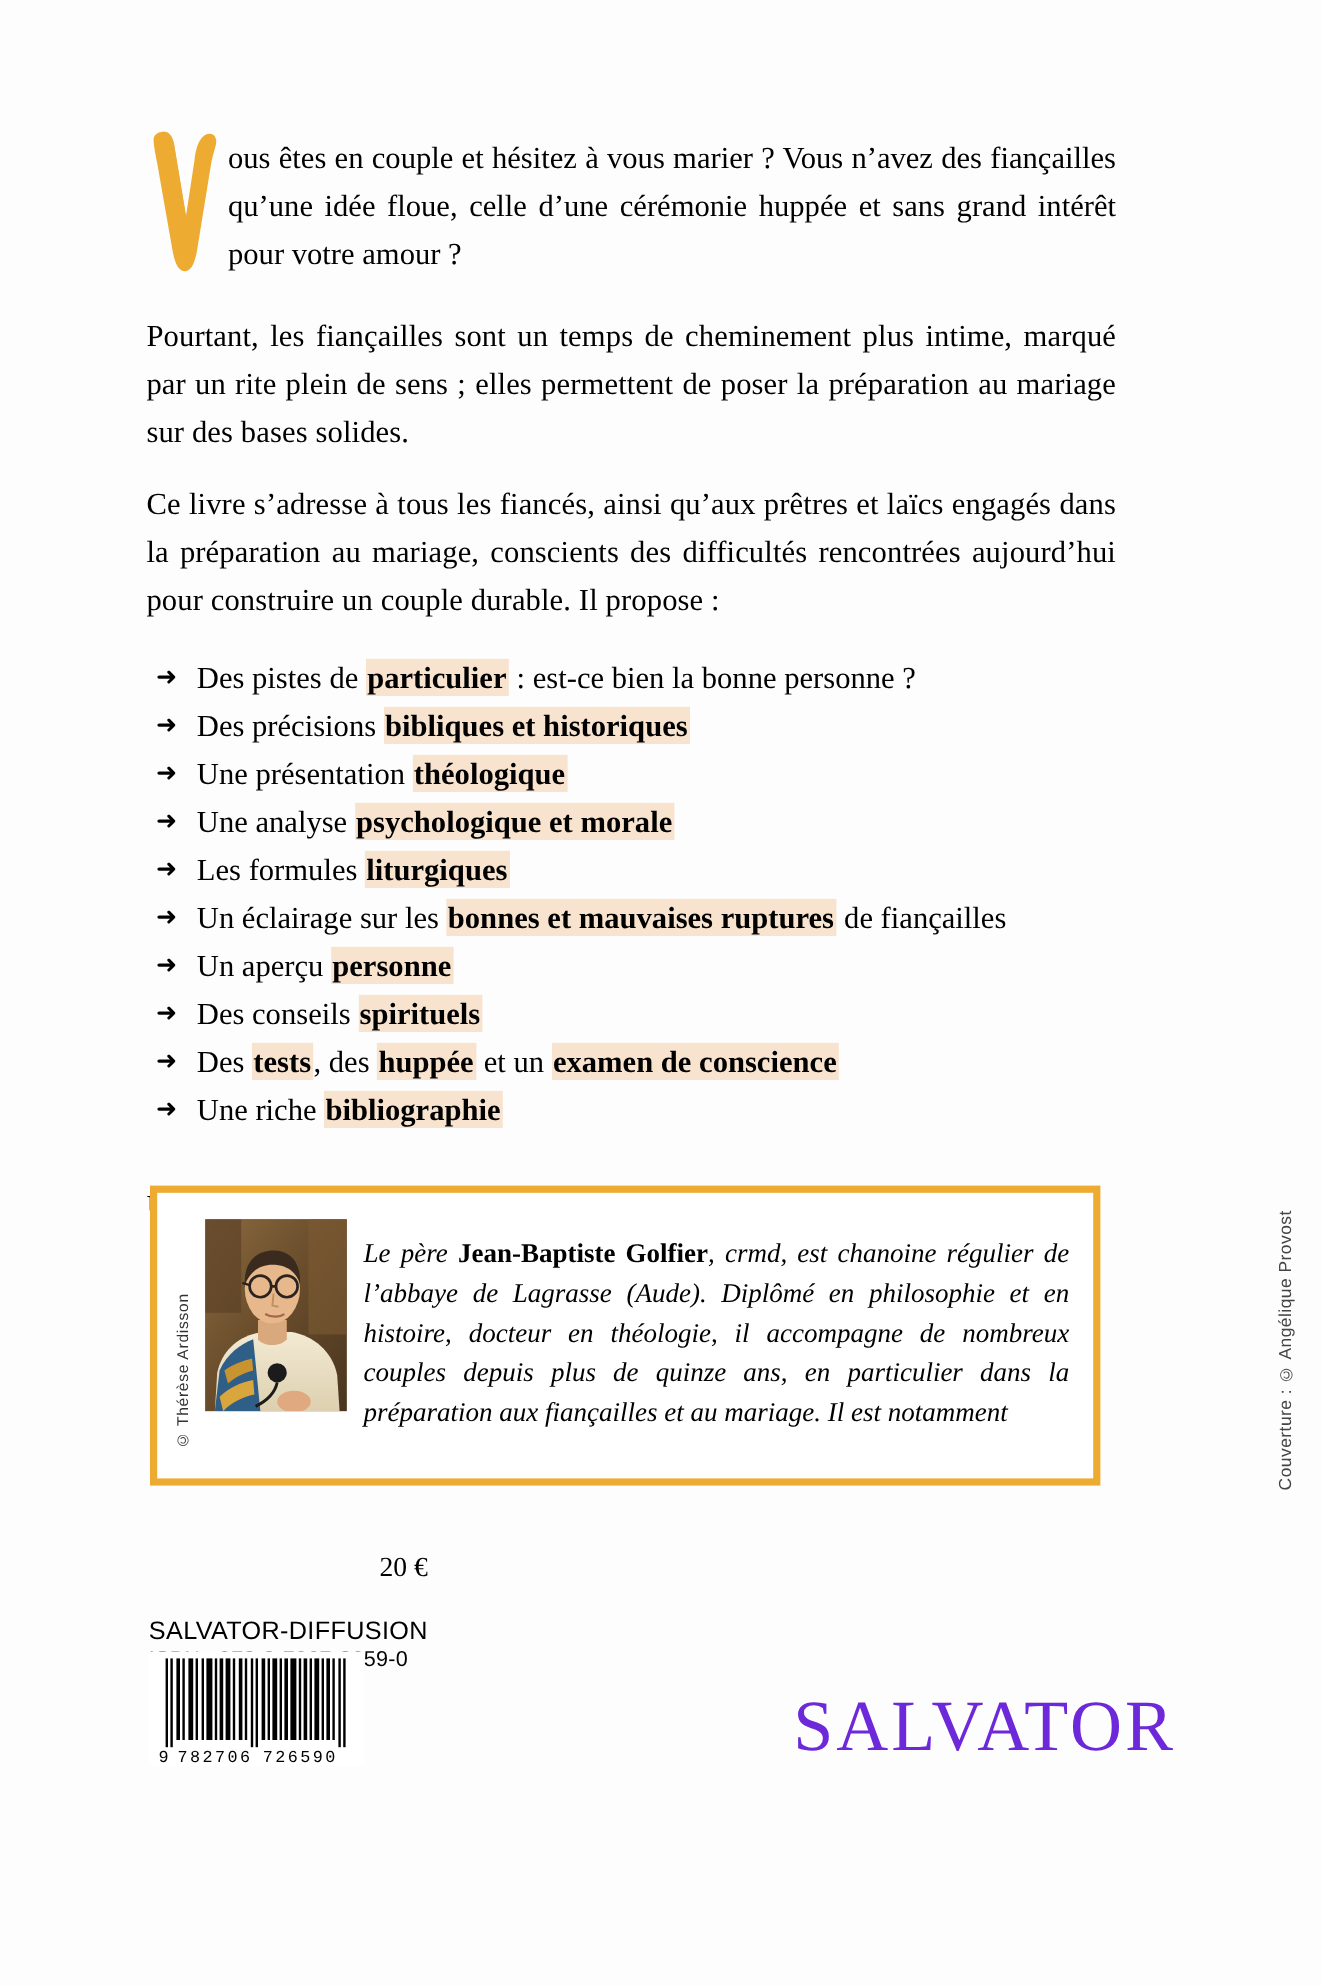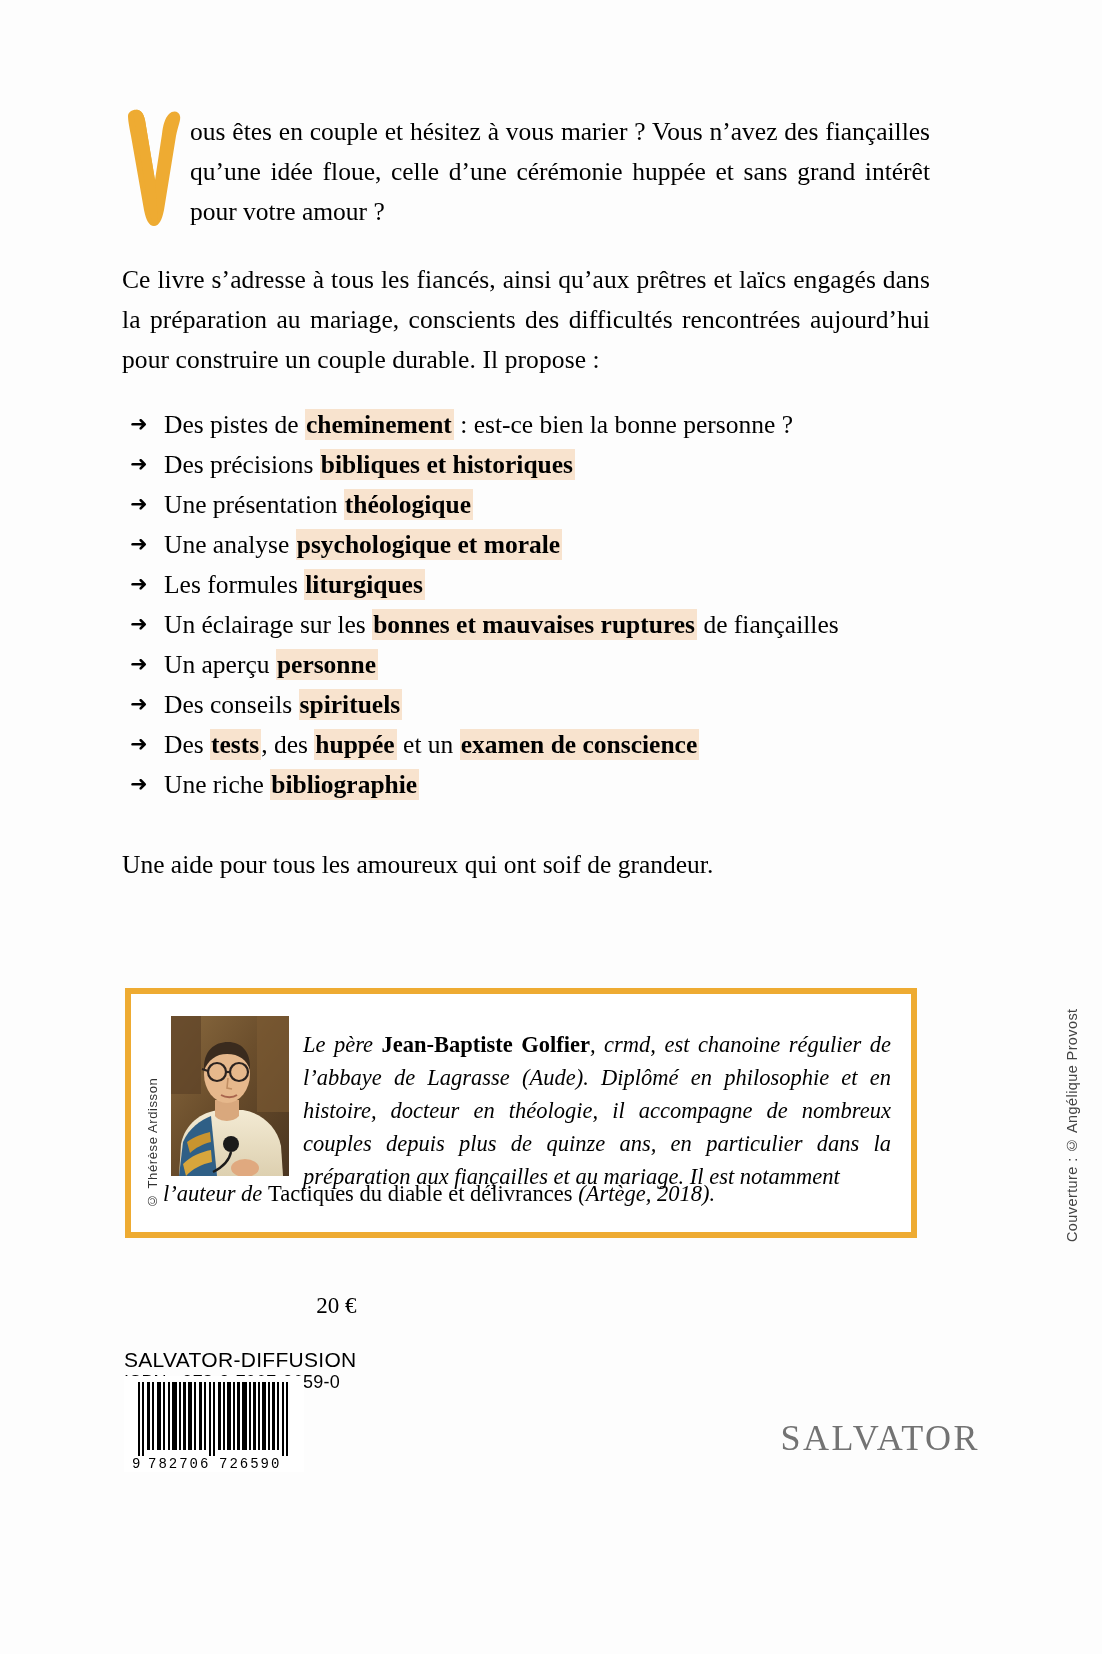--- a/index.html
+++ b/index.html
@@ -216,47 +216,48 @@
     width: 180px;
   }
   .barcode svg { display: block; }
 
   
   .logo {
     position: absolute;
     right: 122px;
     top: 1412px;
     font-family: "Liberation Serif", "DejaVu Serif", serif;
-    font-size: 36px;
+    font-size: 60px;
     letter-spacing: 2.5px;
-    color: #737373;
+    color: #6d28d9;
     line-height: 52px;
   }
 </style>
 </head>
 <body>
 
 <div class="page">
 
   <div class="content">
 
     <div class="opening">
       <span class="dropcap">
         <svg viewBox="0 0 62 124" width="62" height="124" aria-hidden="true">
           <path d="M6 10 C6 6, 11 3, 16 4 C20 5, 22 9, 23 14 L33 74 L40 28 C41 19, 43 12, 47 8 C51 4, 57 5, 58 10 C59 14, 56 20, 54 30 L42 104 C40 114, 37 120, 32 120 C27 120, 24 114, 22 104 L9 30 C7 20, 6 14, 6 10 Z" fill="#eeab32"></path>
           <path d="M12 12 C15 30, 24 86, 29 112 C31 119, 35 120, 36 113 L33 74 L23 14 C22 9, 20 5, 16 4 C12 3, 11 7, 12 12 Z" fill="#eeab32"></path>
         </svg>
       </span>
       <p class="opening-text">ous êtes en couple et hésitez à vous marier ? Vous n’avez des fiançailles qu’une idée floue, celle d’une cérémonie huppée et sans grand intérêt pour votre amour ?</p>
     </div>
 
+    <p class="para para-2">Pourtant, les fiançailles sont un temps de cheminement plus intime, marqué par un rite plein de sens ; elles permettent de poser la préparation au mariage sur des bases solides.</p>
     <p class="para para-3">Ce livre s’adresse à tous les fiancés, ainsi qu’aux prêtres et laïcs engagés dans la préparation au mariage, conscients des difficultés rencontrées aujourd’hui pour construire un couple durable. Il propose :</p>
 
     <ul class="arrow-list">
-      <li><span class="arrow">➜</span><span>Des pistes de </span><span class="hl">cheminement</span><span> : est-ce bien la bonne personne ?</span></li>
+      <li><span class="arrow">➜</span><span>Des pistes de </span><span class="hl">particulier</span><span> : est-ce bien la bonne personne ?</span></li>
 
       <li><span class="arrow">➜</span><span>Des précisions </span><span class="hl">bibliques et historiques</span><span></span></li>
 
       <li><span class="arrow">➜</span><span>Une présentation </span><span class="hl">théologique</span><span></span></li>
 
       <li><span class="arrow">➜</span><span>Une analyse </span><span class="hl">psychologique et morale</span><span></span></li>
 
       <li><span class="arrow">➜</span><span>Les formules </span><span class="hl">liturgiques</span><span></span></li>
 
       <li><span class="arrow">➜</span><span>Un éclairage sur les </span><span class="hl">bonnes et mauvaises ruptures</span><span> de fiançailles</span></li>
@@ -319,23 +320,20 @@
           <path d="M60 136 C58 146, 50 152, 42 156" stroke="#1b1b1b" stroke-width="2.4" fill="none"></path>
 
           <ellipse cx="74" cy="152" rx="14" ry="9" fill="#e0a97f"></ellipse>
         </svg>
       </div>
 
       <div class="author-text">
         <span>Le père </span><span class="bold-name">Jean-Baptiste Golfier</span><span>, crmd, est chanoine régulier de l’abbaye de Lagrasse (Aude). Diplômé en philosophie et en histoire, docteur en théologie, il accompagne de nombreux couples depuis plus de quinze ans, en particulier dans la préparation aux fiançailles et au mariage. Il est notamment</span>
       </div>
 
-      <div class="author-last">
-        <span>l’auteur de </span><span class="roman">Tactiques du diable et délivrances</span><span> (Artège, 2018).</span>
-      </div>
 
     </div>
   </div>
 
   <div class="cover-credit">Couverture : © Angélique Provost</div>
 
   <div class="pricing">
     <div class="price">20 €</div>
     <div class="publisher">SALVATOR-DIFFUSION</div>
     <div class="isbn">ISBN : 978-2-7067-2659-0</div>

